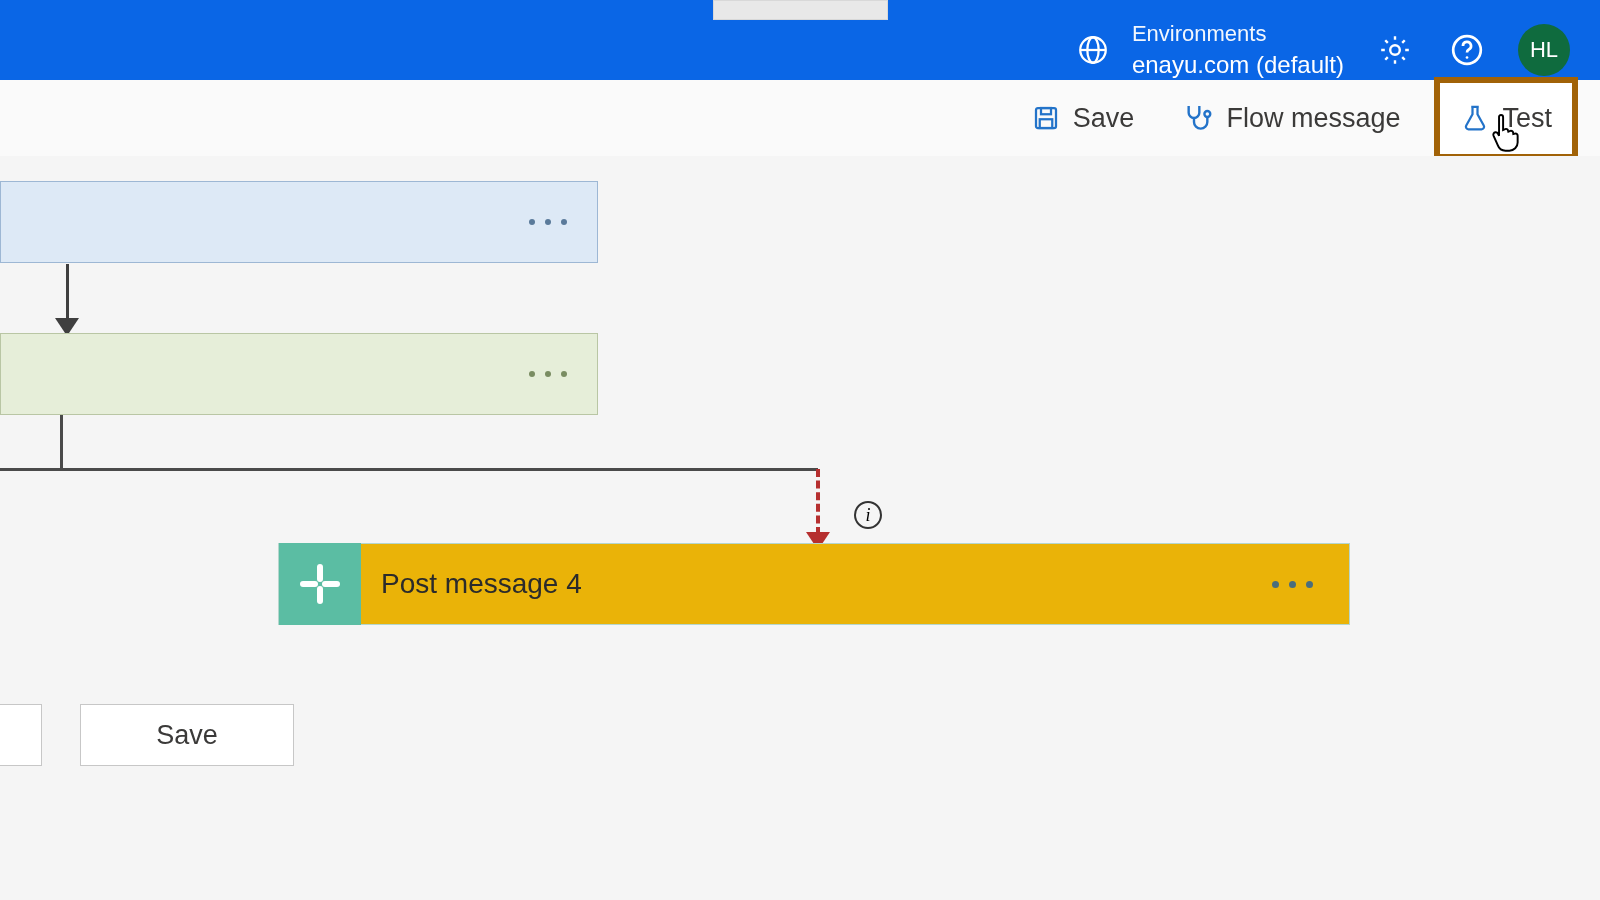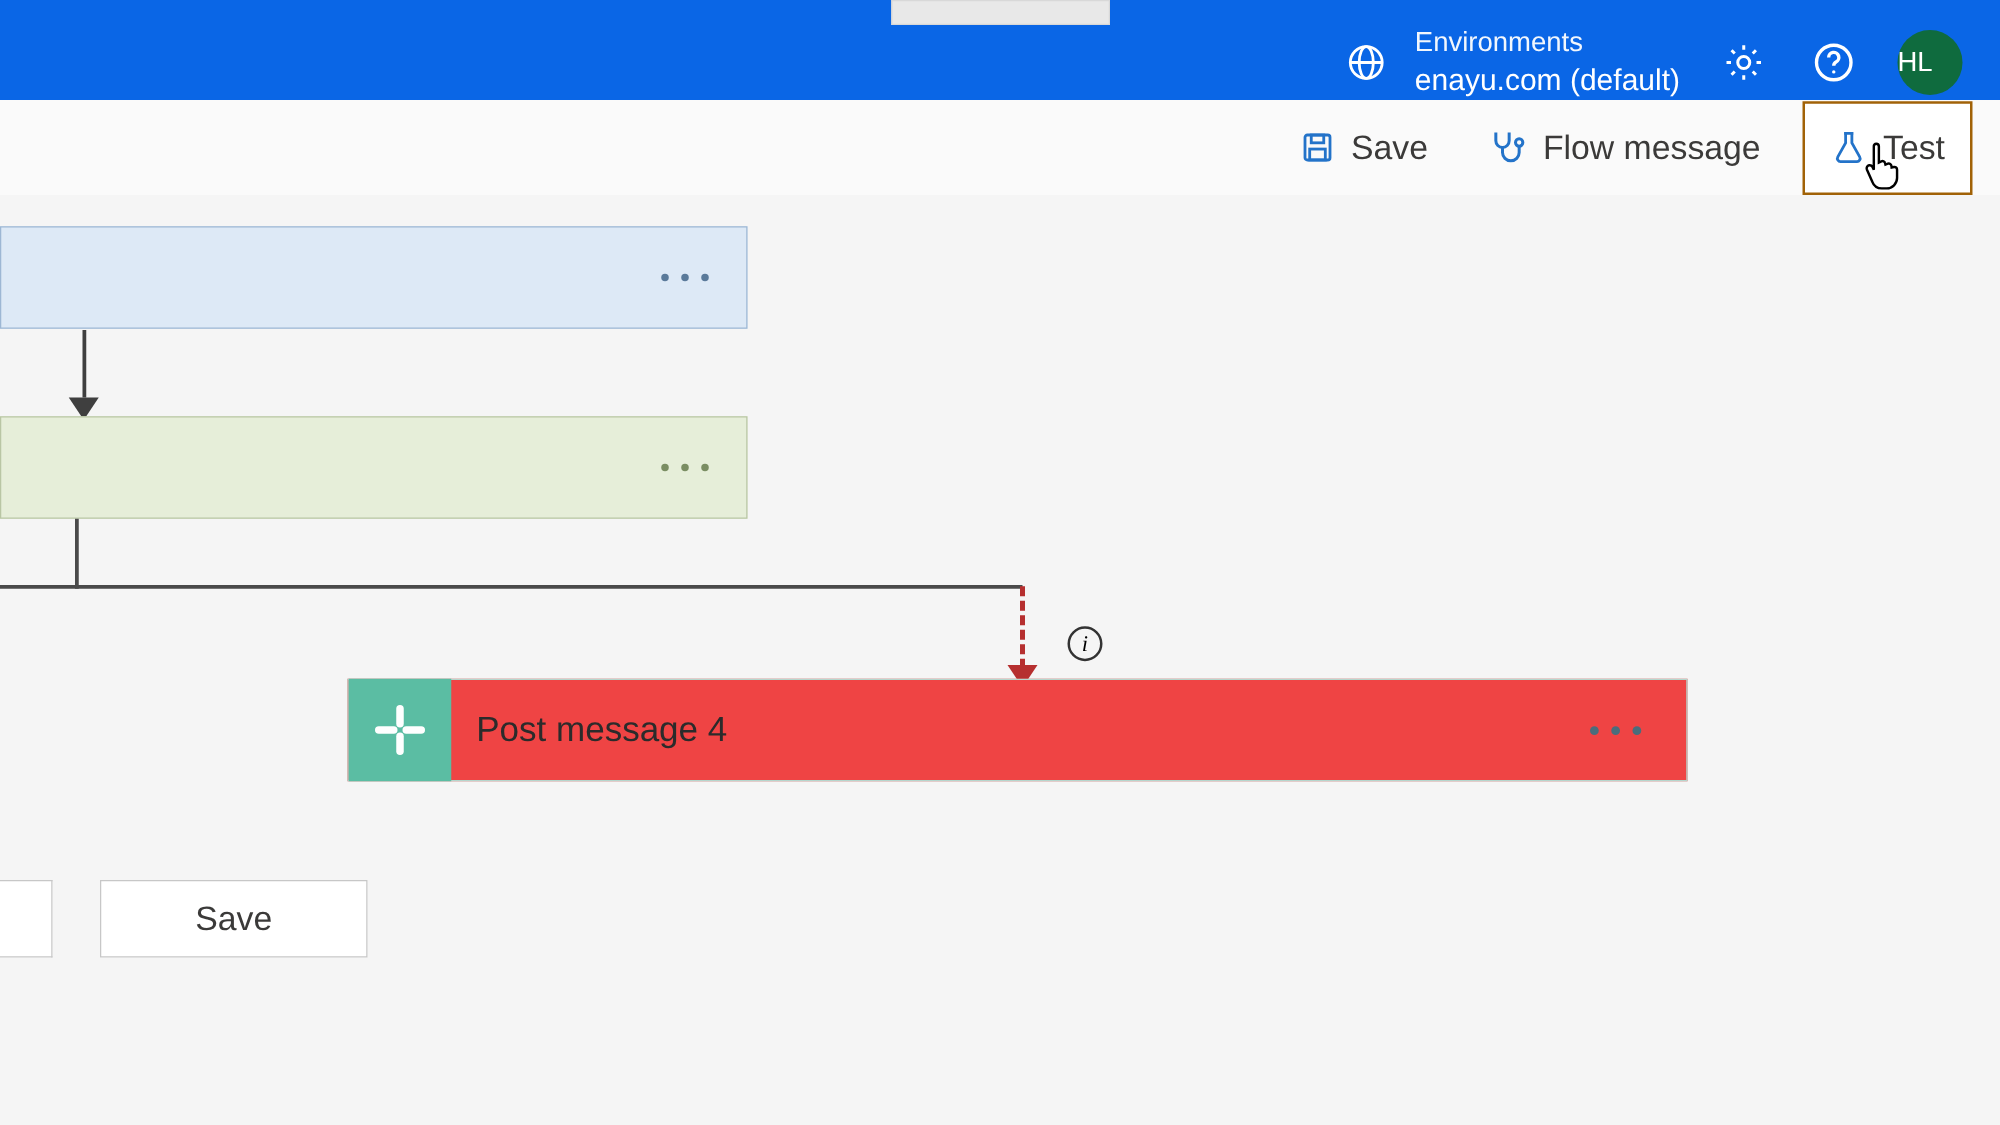--- a/index.html
+++ b/index.html
@@ -27,41 +27,41 @@
   padding-right: 30px;
   color: #fff;
 }
 .env-block { display: flex; align-items: center; gap: 18px; }
 .env-text { display: flex; flex-direction: column; font-size: 22px; line-height: 1.3; }
 .env-text small { font-size: 22px; opacity: 0.95; font-weight: 400; }
 .env-text span { font-size: 24px; font-weight: 400; }
 .hdr-icon { display: flex; align-items: center; justify-content: center; width: 42px; height: 42px; }
 .avatar {
   width: 52px; height: 52px; border-radius: 50%;
-  background: #0f6b3e; color: #fff; display: flex; align-items: center; 
+  background: #0f6b3e; color: #fff; display: flex; align-items: center; justify-content: center;
   font-size: 22px; font-weight: 400;
 }
 
 .toolbar {
   height: 76px;
   background: #fafafa;
   display: flex;
   align-items: center;
   justify-content: flex-end;
   gap: 20px;
   padding-right: 22px;
   position: relative;
 }
 .tool-btn {
   display: flex; align-items: center; gap: 12px;
   font-size: 27px; color: #3b3a39;
   padding: 10px 14px; cursor: pointer;
 }
 .tool-btn svg { flex-shrink: 0; }
-.test-focus { border: 2px solid #a16207; background: #fff; padding: 20px 20px; }
+.test-focus { border: 6px solid #a16207; background: #fff; padding: 20px 20px; }
 
 .canvas { position: relative; width: 100%; height: calc(100% - 80px - 76px); background: #f5f5f5; }
 
 .card {
   position: absolute;
   border: 1px solid #b5b5b5;
   display: flex; align-items: center; justify-content: flex-end;
   padding-right: 30px;
 }
 .card-blue { left: 0; top: 25px; width: 598px; height: 82px; background: #dde9f6; border-color: #9db7d4; }
@@ -100,21 +100,21 @@
 
 .info-circle {
   position: absolute; left: 854px; top: 345px;
   width: 28px; height: 28px; border: 2px solid #333; border-radius: 50%;
   display: flex; align-items: center; justify-content: center; font-size: 18px;
   font-style: italic; font-family: Georgia, serif; background: #f5f5f5;
 }
 
 .action-card {
   position: absolute; left: 278px; top: 387px;
-  width: 1072px; height: 82px; background: #ef4444;
+  width: 1072px; height: 82px; background: #eab308;
   border: 1px solid #b5d6cd; display: flex; align-items: center;
 }
 .action-icon {
   width: 82px; height: 82px; background: #5bbda3;
   display: flex; align-items: center; justify-content: center;
 }
 .action-title { font-size: 28px; color: #2b2b2b; margin-left: 20px; flex: 1; }
 
 .footer-row {
   position: absolute; left: 0; top: 548px;

